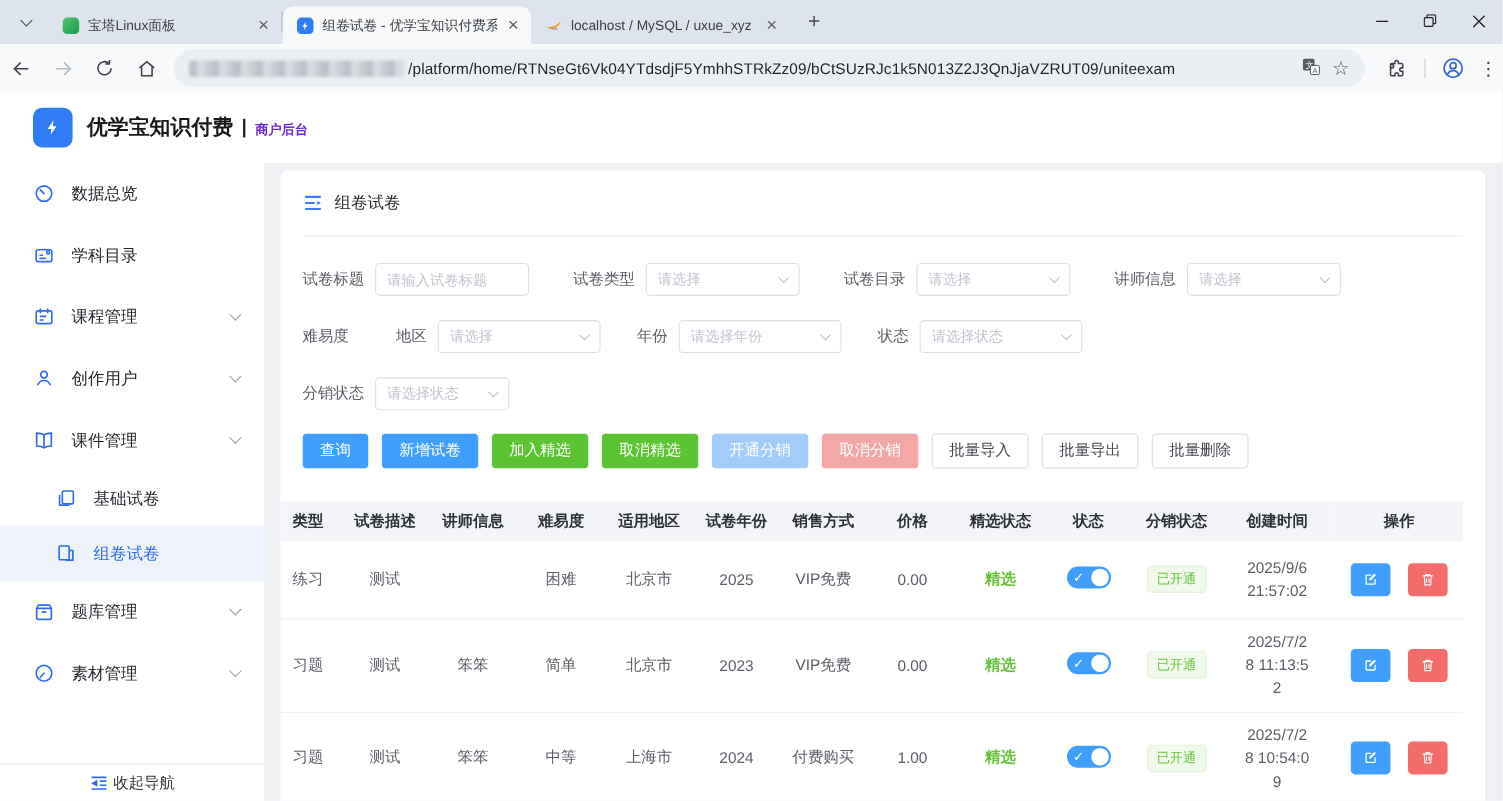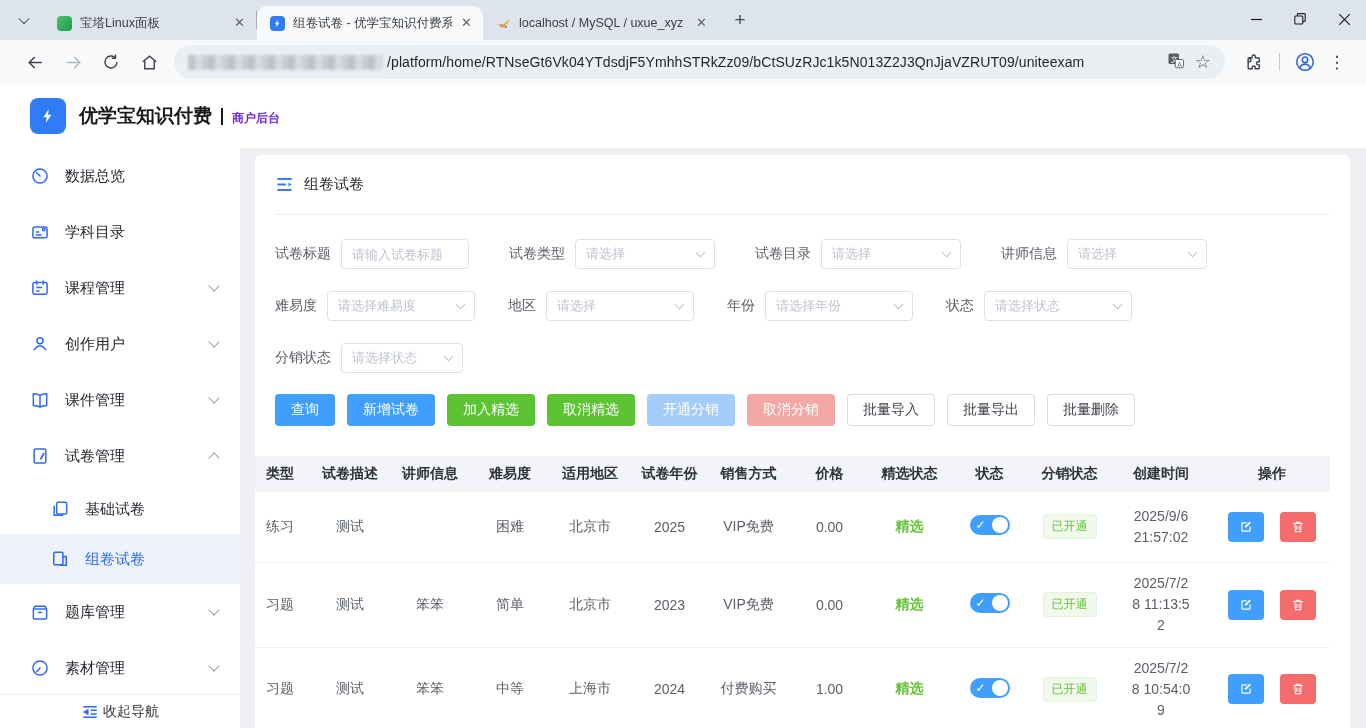--- a/index.html
+++ b/index.html
@@ -22,21 +22,21 @@
   .fav-baota { background:linear-gradient(135deg,#4cc46a,#1d9a4e); border-radius:4px; width:15px; height:15px; }
   .fav-bolt { background:#2f7cf6; border-radius:4px; width:15px; height:15px; display:flex; align-items:center; justify-content:center; }
   .t-title { flex:1; white-space:nowrap; overflow:hidden; }
   .t-close { width:17px; height:17px; margin-left:6px; color:#5f6368; font-size:13px; line-height:16px;
              text-align:center; border-radius:50%; flex:none; }
   .newtab { align-self:center; width:28px; height:28px; margin-left:8px; display:flex; align-items:center;
             justify-content:center; font-size:19px; color:#474c52; }
   .wincontrols { position:absolute; right:0; top:0; height:38px; display:flex; }
   .wc { width:44px; height:38px; display:flex; align-items:center; justify-content:center; color:#1c1e21; font-size:13px; }
 
-  .toolbar { height:44px; background:#f8f9fb; display:flex; align-items:center; padding:0 16px; }
+  .toolbar { height:44px; background:#f8f9fb; display:flex; align-items:center; padding:0 0; }
   .nav-ic { width:32px; height:32px; margin:0 3px; display:flex; align-items:center; justify-content:center; }
   .omnibox { flex:1; height:34px; background:#ebeef3; border-radius:17px; margin:0 10px 0 6px; display:flex;
              align-items:center; padding:0 14px; font-size:14px; color:#1f2226; }
   .blur-dom { width:195px; height:15px; margin-right:4px; flex:none; border-radius:2px; opacity:.85;
               background:repeating-linear-gradient(90deg,#b6bcc5 0 7px,#d4d8dd 7px 14px,#c3c8cf 14px 20px);
               filter:blur(1.5px); }
   .omni-path { flex:1; white-space:nowrap; overflow:hidden; letter-spacing:.1px; }
   .omni-right { display:flex; align-items:center; gap:10px; margin-left:8px; }
   .star { font-size:18px; color:#55595e; line-height:1; }
   .ext-sep { width:1px; height:18px; background:#c6cbd3; margin:0 6px; }
@@ -73,21 +73,21 @@
   .card { background:#fff; border-radius:6px; height:600px; overflow:hidden; padding:0 20px; }
 
   .card-title { height:60px; display:flex; align-items:center; font-size:15px; color:#272b31; border-bottom:1px solid #e9ecf1; }
   .card-title .tic { margin-right:10px; display:flex; }
 
   .filters { padding-top:23px; }
   .f-row { display:flex; align-items:center; height:32px; margin-bottom:20px; }
   .f-item { display:flex; align-items:center; margin-right:40px; }
   .f-row.r2 .f-item { margin-right:33px; }
   .f-label { font-size:14px; color:#5a5e66; margin-right:10px; white-space:nowrap; }
-  .f-input { width:128px; height:30px; border:1px solid #dcdfe6; border-radius:4px; padding:0 10px; font-size:13px;
+  .f-input { width:140px; height:30px; border:1px solid #dcdfe6; border-radius:4px; padding:0 10px; font-size:13px;
              color:#606266; font-family:"Liberation Sans",sans-serif; outline:none; }
   .f-input::placeholder { color:#bfc4cd; }
   .f-select { width:140px; height:30px; border:1px solid #dcdfe6; border-radius:4px; background:#fff; display:flex;
               align-items:center; padding:0 10px; font-size:13px; color:#bfc4cd; }
   .f-row.r2 .f-select { width:148px; }
   .f-row.r3 .f-select { width:122px; }
   .sel-chev { width:7px; height:7px; border-right:1.4px solid #c0c4cc; border-bottom:1.4px solid #c0c4cc;
               margin-left:auto; transform:rotate(45deg); margin-top:-3px; }
 
   .btns { display:flex; }
@@ -289,28 +289,20 @@
 
     <div class="si">
       <span class="ic"><svg viewBox="0 0 24 24" width="20" height="20" fill="none" stroke="#2e6bf0" stroke-width="1.8">
             <path d="M12 6.5C10 5 7.5 4.5 4 4.5v14c3.5 0 6 .5 8 2 2-1.5 4.5-2 8-2v-14c-3.5 0-6 .5-8 2z"></path>
             <path d="M12 6.5v14"></path>
           </svg></span>
       <span>课件管理</span>
       <span class="schev"></span>
     </div>
 
-    <div class="si">
-      <span class="ic"><svg viewBox="0 0 24 24" width="20" height="20" fill="none" stroke="#2e6bf0" stroke-width="1.8">
-            <rect x="5" y="3.5" width="14" height="17" rx="2"></rect>
-            <path d="M12.2 14.8 15.8 8l2 1.1-3.6 6.6-2.4 1z" fill="#2e6bf0" stroke="none"></path>
-          </svg></span>
-      <span>试卷管理</span>
-      <span class="schev up"></span>
-    </div>
 
     <div class="ssi">
       <span class="ic"><svg viewBox="0 0 24 24" width="20" height="20" fill="none" stroke="#2e6bf0" stroke-width="1.8">
             <rect x="8" y="4" width="12" height="14" rx="1.5"></rect>
             <path d="M5 8v11.5h11"></path>
           </svg></span>
       <span>基础试卷</span>
     </div>
 
     <div class="ssi active">
@@ -388,24 +380,20 @@
             <div class="f-select">
                 <span>请选择</span>
                 <span class="sel-chev"></span>
               </div>
           </div>
         </div>
 
         <div class="f-row r2">
           <div class="f-item">
             <span class="f-label">难易度</span>
-            <div class="f-select">
-                <span>请选择难易度</span>
-                <span class="sel-chev"></span>
-              </div>
           </div>
           <div class="f-item">
             <span class="f-label">地区</span>
             <div class="f-select">
                 <span>请选择</span>
                 <span class="sel-chev"></span>
               </div>
           </div>
           <div class="f-item">
             <span class="f-label">年份</span>

